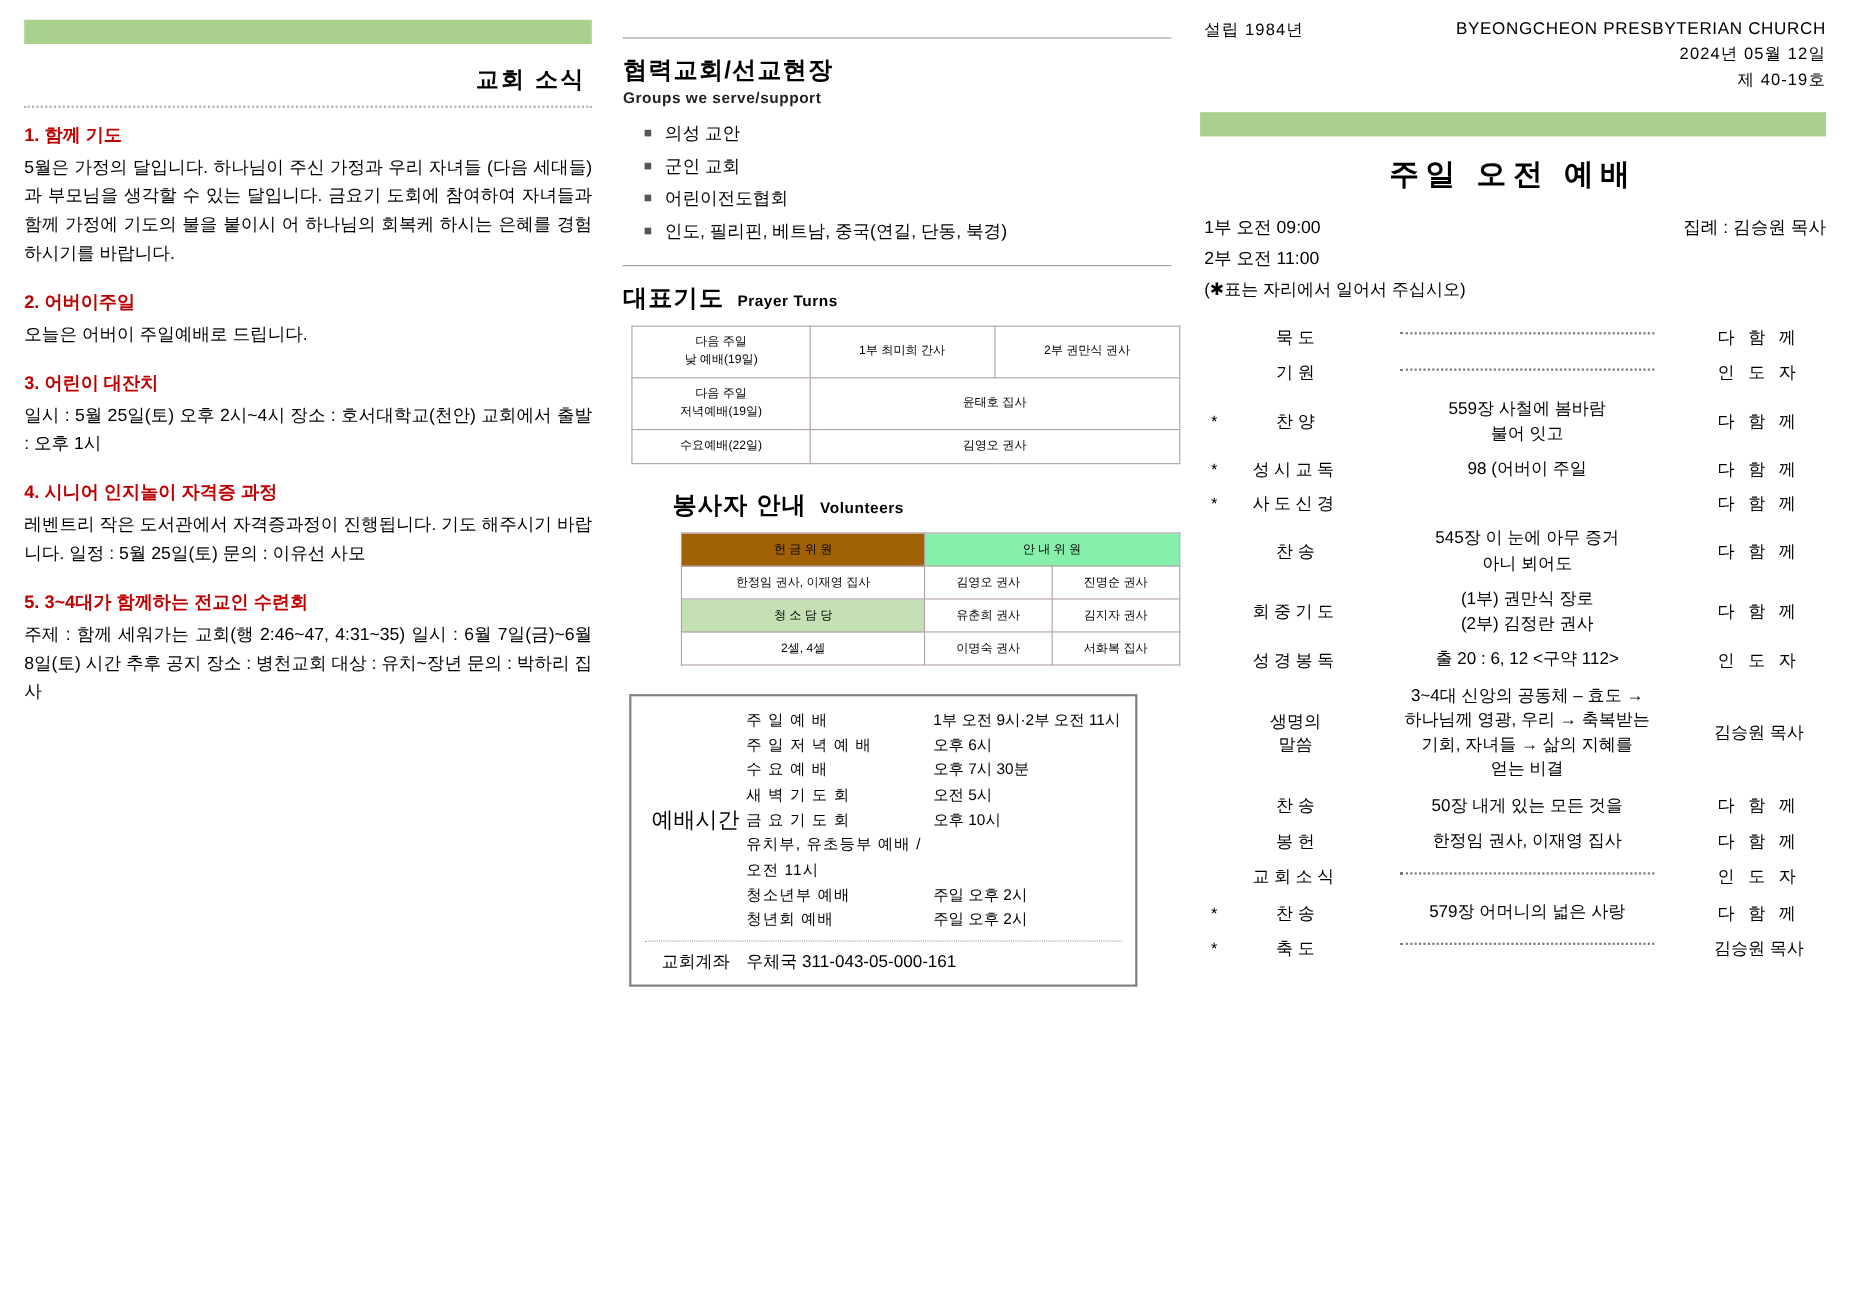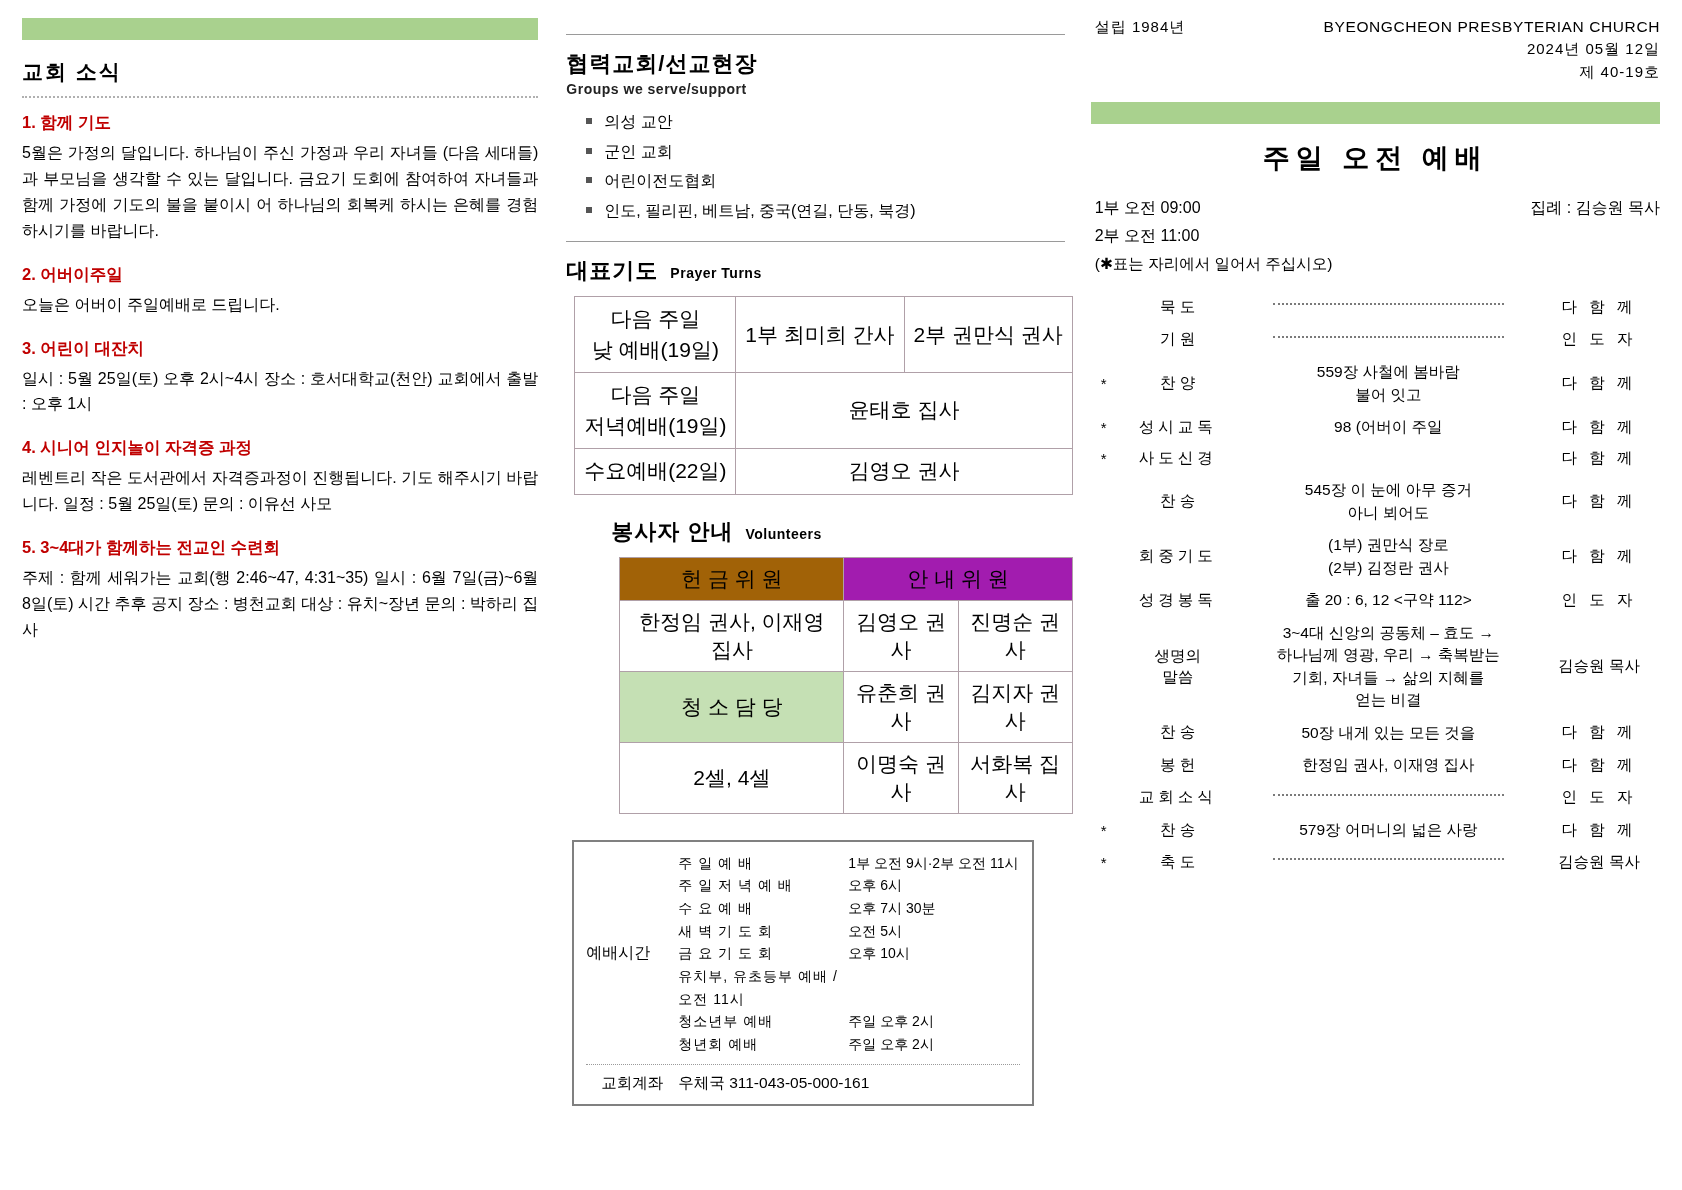--- a/index.html
+++ b/index.html
@@ -37,20 +37,21 @@
     width: 570px;
   }
 
   
   .green-bar {
     height: 22px;
     background: #a9d18e;
     margin-bottom: 18px;
   }
   .left-title {
+    text-align: right;
     font-size: 21px;
     font-weight: bold;
     letter-spacing: 2px;
     padding-right: 6px;
     margin-bottom: 10px;
   }
   .dotted-rule {
     border-top: 2px dotted #b0b0b0;
     margin: 8px 0 14px 0;
   }
@@ -113,21 +114,21 @@
     height: 6px;
     background: #555;
   }
   .mid-rule {
     border-top: 1.5px solid #9a9a9a;
     margin: 16px 0 14px 0;
   }
   table.grid {
     border-collapse: collapse;
     width: 100%;
-    font-size: 21px;
+    font-size: 11px;
   }
   table.grid td, table.grid th {
     border: 1px solid #b0a0a8;
     padding: 7px 6px;
     text-align: center;
     font-weight: normal;
   }
   .prayer-table {
     width: 470px;
     margin-left: 8px;
@@ -138,39 +139,39 @@
   }
   .vol-table {
     width: 470px;
     margin-left: 8px;
     margin-top: 10px;
   }
   .vol-table th {
     font-weight: bold;
   }
   .th-pink { background: #a16207; }
-  .th-blue { background: #a21caf; }
+  .th-blue { background: #86efac; }
   .th-green { background: #c5e0b4; }
 
   .sched-box {
     margin-top: 26px;
     margin-left: 6px;
     width: 462px;
     border: 2px solid #808080;
     padding: 10px 12px 10px 12px;
     box-sizing: border-box;
   }
   .sched-flex {
     display: flex;
     align-items: center;
   }
   .sched-label {
     width: 92px;
-    font-size: 16px;
-    text-align: left;
+    font-size: 20px;
+    text-align: center;
     flex: 0 0 92px;
   }
   .sched-list {
     flex: 1;
     font-size: 14px;
     line-height: 1.62;
   }
   .sched-row {
     display: flex;
   }

